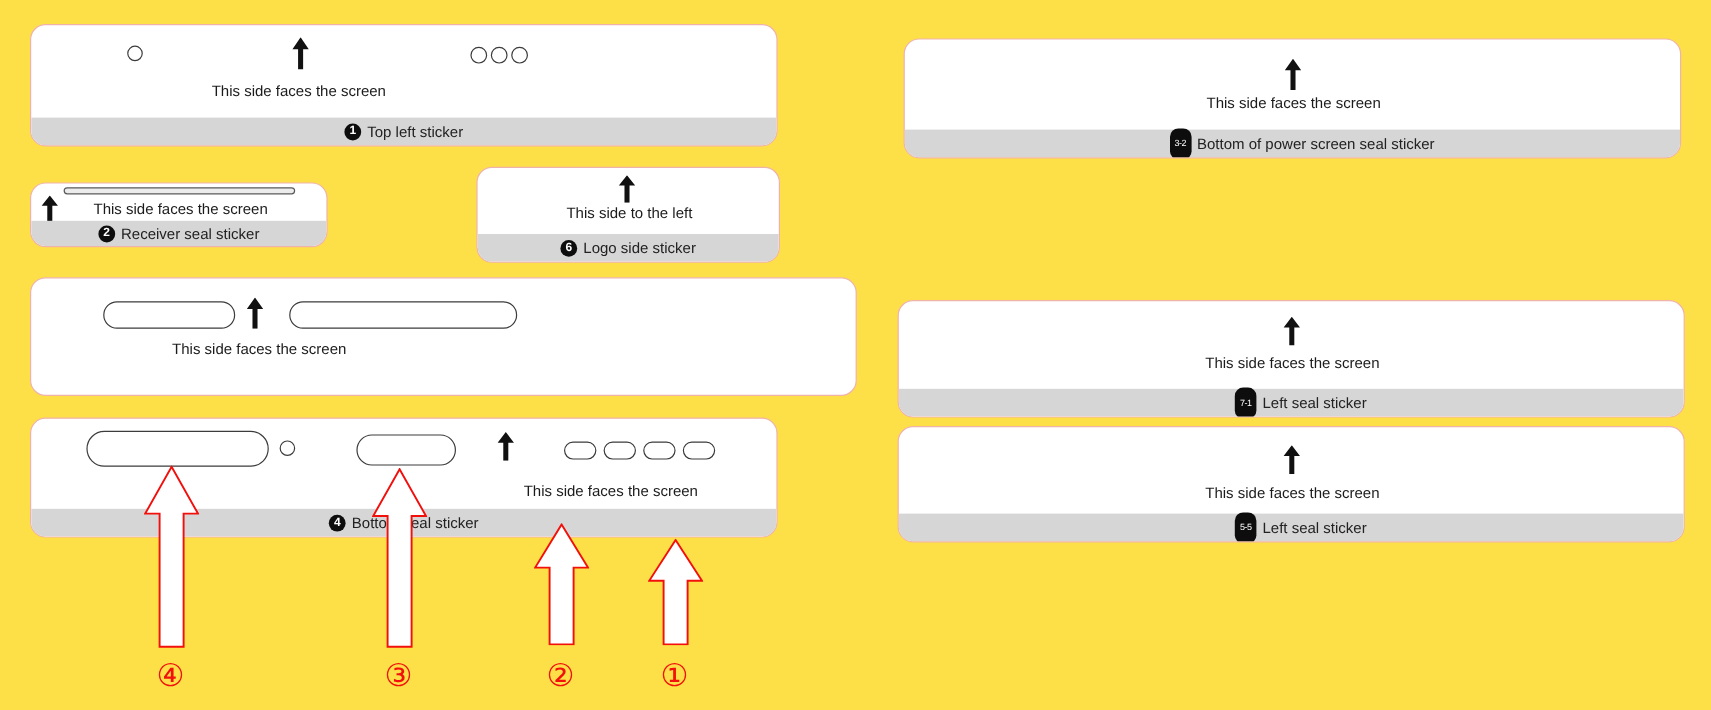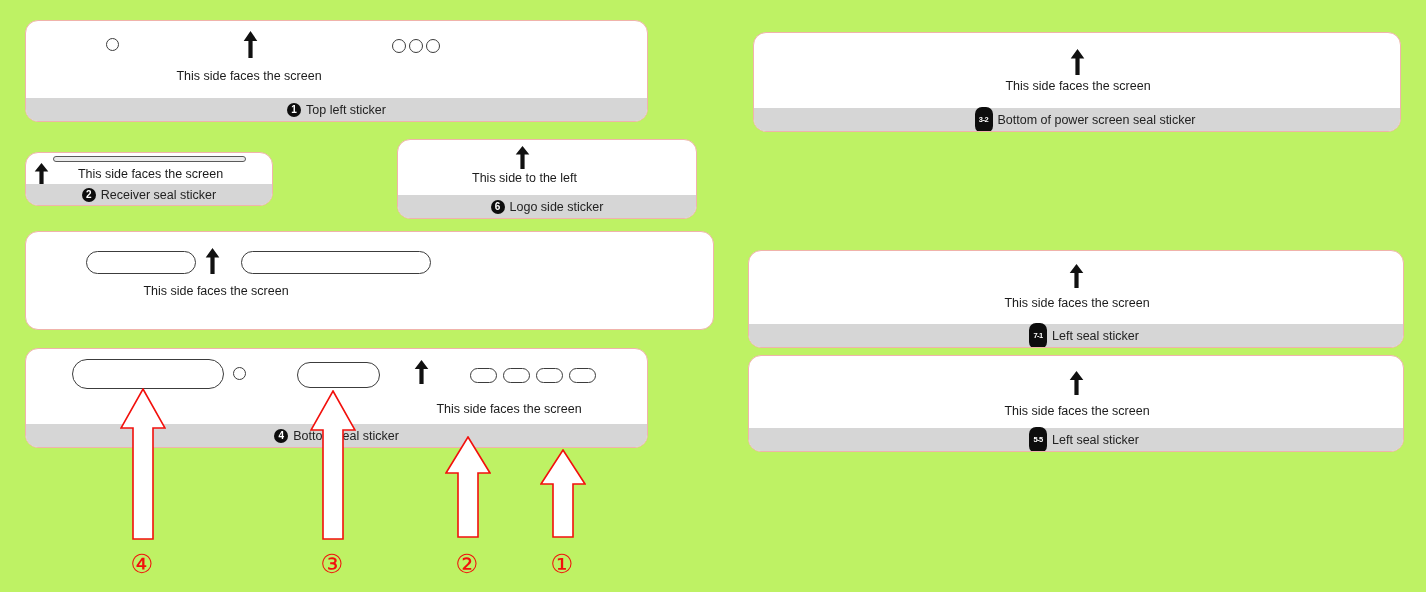--- a/index.html
+++ b/index.html
@@ -1,34 +1,34 @@
 <!DOCTYPE html>
 <html><head>
 <meta charset="utf-8">
 <style>
   html,body{margin:0;padding:0;background:#ffffff;}
   #stage{
-    position:relative;width:1426px;height:592px;background:#bef264;
+    position:relative;width:1426px;height:592px;background:#fde047;
     font-family:"Liberation Sans",sans-serif;color:#1b1b1b;overflow:hidden;
   }
   .sticker{
     position:absolute;background:#ffffff;border:1.5px solid #f0b3ab;
     border-radius:13px;overflow:hidden;box-sizing:border-box;
   }
   .band{
     position:absolute;left:0;right:0;bottom:0;height:23px;background:#d6d6d6;
     display:flex;align-items:center;justify-content:center;gap:5px;
     font-size:12.5px;color:#222;white-space:nowrap;
   }
   .badge{
     background:#0d0d0d;color:#fff;display:inline-flex;align-items:center;
     justify-content:center;flex:0 0 auto;line-height:1;
   }
   .badge.single{width:14px;height:14px;border-radius:50%;font-size:10px;font-weight:700;}
-  .badge.multi{width:18px;height:26px;border-radius:7px;font-size:7.5px;font-weight:700;letter-spacing:-0.5px;margin-left:16px;}
+  .badge.multi{width:18px;height:26px;border-radius:7px;font-size:7.5px;font-weight:400;letter-spacing:-0.5px;margin-left:16px;}
   .note{position:absolute;font-size:12.5px;color:#1b1b1b;white-space:nowrap;text-align:center;}
   .pill{position:absolute;border:1.3px solid #3c3c3c;background:#fff;box-sizing:border-box;}
   .circle{position:absolute;border:1.3px solid #3c3c3c;border-radius:50%;background:#fff;box-sizing:border-box;}
   .slot{position:absolute;border:1px solid #5a5a5a;border-radius:4px;background:#ececec;box-sizing:border-box;}
   .arrow-up{position:absolute;}
   .arrow-up path{fill:#111;}
   .callout-arrow{position:absolute;z-index:5;}
   .callout-arrow path{fill:#ffffff;stroke:#f2100c;stroke-width:1.6;stroke-linejoin:miter;}
   .callout-num{
     position:absolute;z-index:5;color:#f2100c;font-size:26px;line-height:1;
@@ -60,21 +60,21 @@
     <svg class="arrow-up" style="left:8px;top:10px;" width="15" height="23" viewBox="0 0 15 23">
       <path d="M7.5 0 L14.3 8.5 L9.6 8.5 L9.6 23 L5.4 23 L5.4 8.5 L0.7 8.5 Z"></path>
     </svg>
     <div class="note" style="left:27px;top:14px;width:195px;">This side faces the screen</div>
     <div class="band" style="height:21px;">
       <span class="badge single">2</span>
       <span>Receiver seal sticker</span>
     </div>
   </div>
 
-  <div class="sticker" style="left:397px;top:139px;width:300px;height:80px;">
+  <div class="sticker" style="left:397px;top:139px;width:253px;height:80px;">
     <svg class="arrow-up" style="left:117px;top:6px;" width="15" height="23" viewBox="0 0 15 23">
       <path d="M7.5 0 L14.3 8.5 L9.6 8.5 L9.6 23 L5.4 23 L5.4 8.5 L0.7 8.5 Z"></path>
     </svg>
     <div class="note" style="left:0;top:31px;width:253px;">This side to the left</div>
     <div class="band">
       <span class="badge single">6</span>
       <span>Logo side sticker</span>
     </div>
   </div>
 

